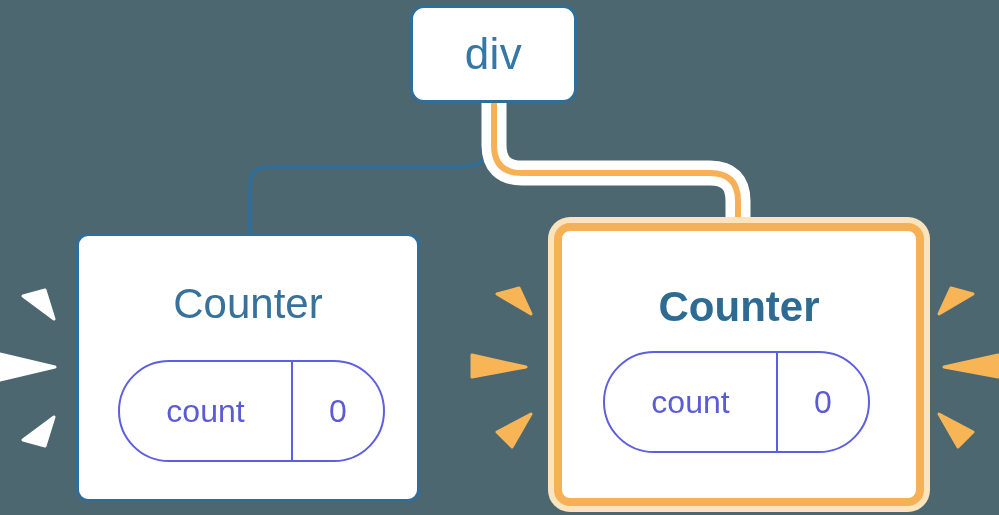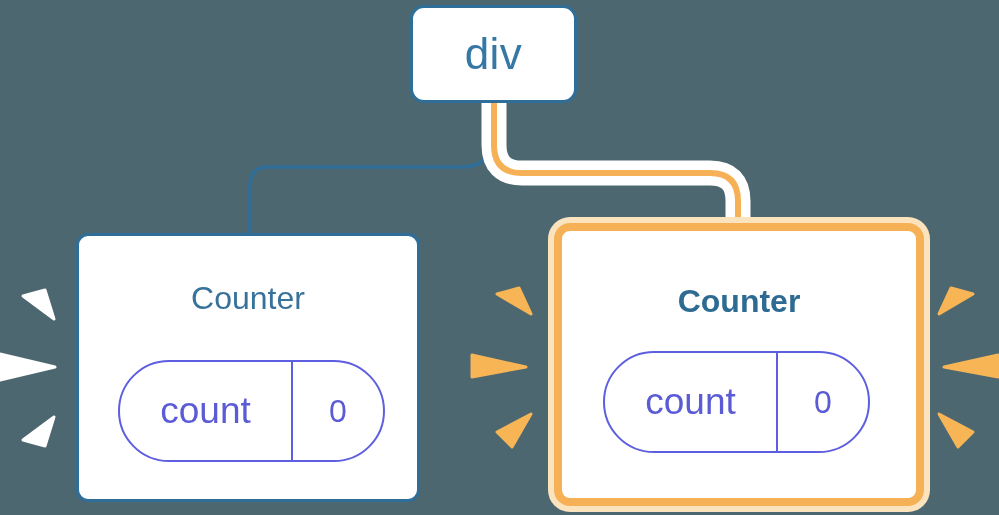--- a/index.html
+++ b/index.html
@@ -42,41 +42,41 @@
   }
   #card-right{
     left:554px;top:223px;width:370px;height:283px;
     border:8px solid var(--orange);
     border-radius:16px;
     box-shadow:0 0 0 6px var(--pale);
   }
   .card-title{
     position:absolute;left:0;width:100%;
     text-align:center;
-    font-size:32px;
+    font-size:42px;
     color:var(--title);
   }
   #card-left .card-title{top:44px;font-weight:400;}
   #card-right .card-title{top:52px;font-weight:700;color:var(--title-bold);}
   .pill{
     position:absolute;
     box-sizing:border-box;
     border:2.5px solid var(--purple-border);
     border-radius:52px;
     display:flex;
     overflow:hidden;
     background:var(--white);
   }
   #card-left .pill{left:39px;top:124px;width:267px;height:102px;}
   #card-right .pill{left:41px;top:120px;width:267px;height:102px;}
   .pill-key{
     width:171px;
     display:flex;align-items:center;justify-content:center;
     border-right:2.5px solid var(--purple-border);
-    font-size:37px;color:var(--purple);
+    font-size:32px;color:var(--purple);
   }
   .pill-value{
     flex:1;
     display:flex;align-items:center;justify-content:center;
     font-size:32px;color:var(--purple);
   }
 </style>
 </head>
 <body>
 

